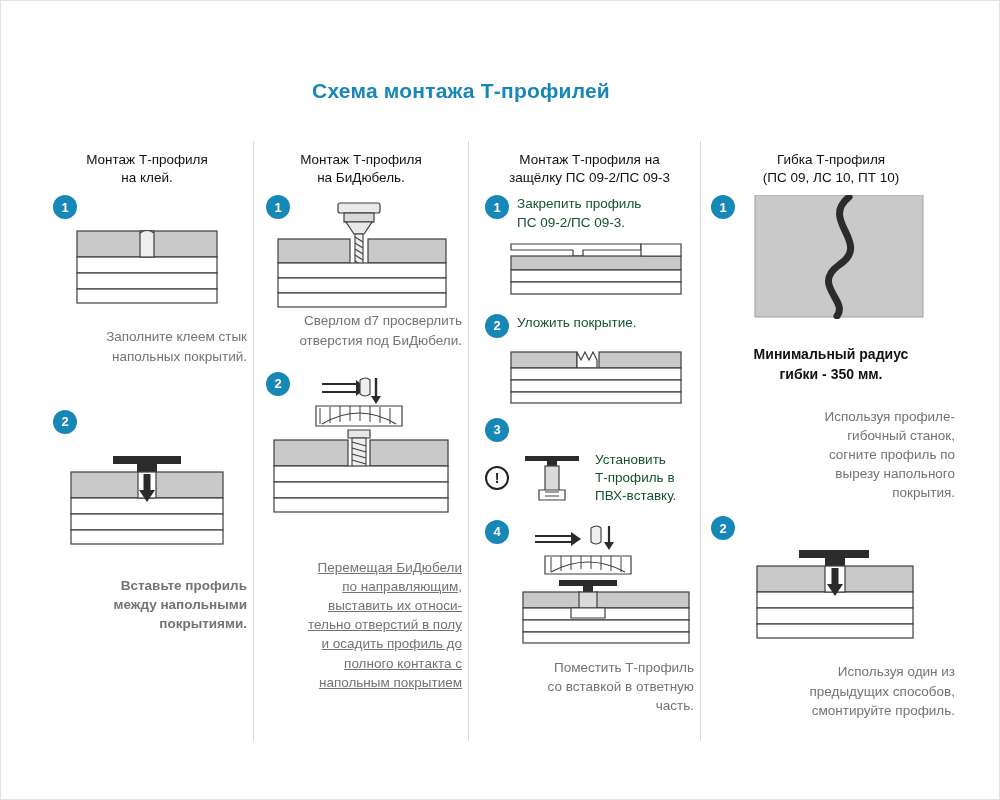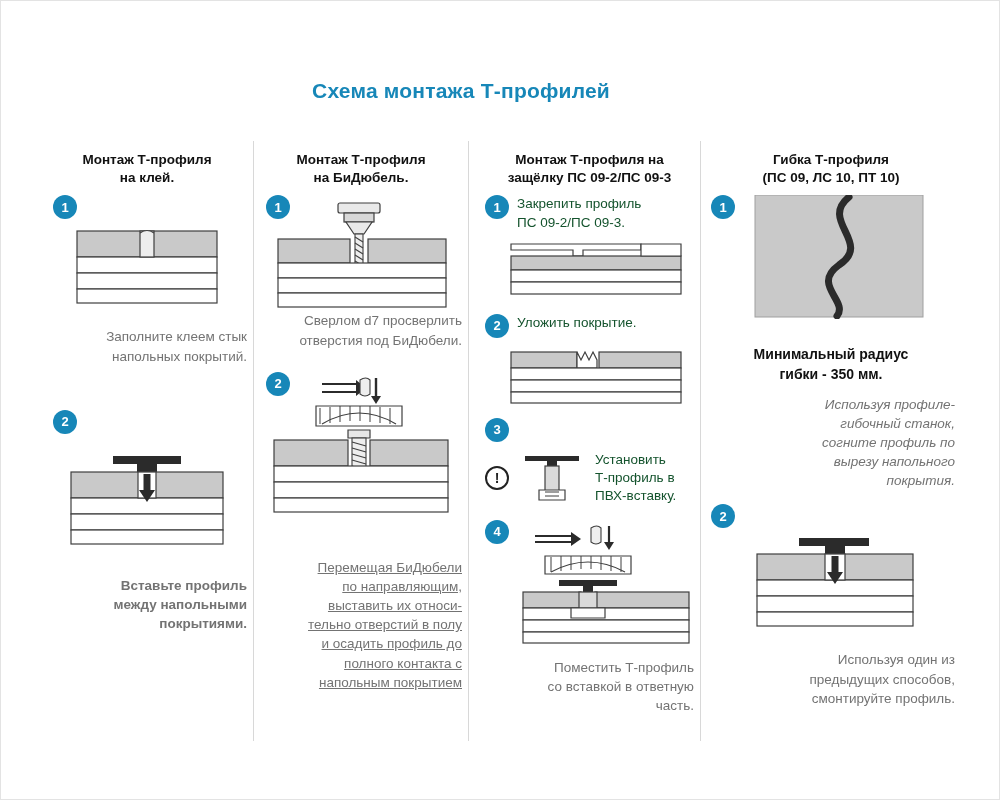--- a/index.html
+++ b/index.html
@@ -47,21 +47,21 @@
     padding: 0 6px;
   }
   .col.c1 { width: 212px; }
   .col.c2 { width: 215px; border-left: 1px solid #d8d8d8; }
   .col.c3 { width: 232px; border-left: 1px solid #d8d8d8; padding-left: 16px; }
   .col.c4 { width: 261px; border-left: 1px solid #d8d8d8; }
 
   .col-head {
     text-align: center;
     font-size: 13.5px;
-    font-weight: bold;
+    font-weight: normal;
     line-height: 1.35;
     color: #111;
     margin-top: 10px;
     margin-bottom: 8px;
   }
   .badge {
     width: 24px; height: 24px;
     border-radius: 50%;
     background: #1787b8;
     color: #fff;
@@ -355,21 +355,21 @@
       <div class="figure" style="margin-top:-24px;margin-left:46px;">
         <svg width="178" height="124" viewBox="0 0 178 124">
           <rect x="2" y="0" width="168" height="122" fill="#c9c9c9" stroke="#9f9f9f" stroke-width="1"></rect>
           <path d="M96 2 C 66 26, 120 48, 86 70 C 58 90, 96 106, 84 121" fill="none" stroke="#2b2b2b" stroke-width="7" stroke-linecap="round"></path>
         </svg>
       </div>
       <div class="subtitle" style="margin-top:26px;">
         <div>Минимальный радиус</div>
         <div>гибки - 350 мм.</div>
       </div>
-      <div class="caption" style="margin-top:10px;font-style:italic;">
+      <div class="caption" style="margin-top:22px;">
         <div>Используя профиле-</div>
         <div>гибочный станок,</div>
         <div>согните профиль по</div>
         <div>вырезу напольного</div>
         <div>покрытия.</div>
       </div>
 
       <div style="position:relative;height:24px;margin-top:14px;">
         <div class="badge" style="position:absolute;left:4px;top:0;">2</div>
       </div>

